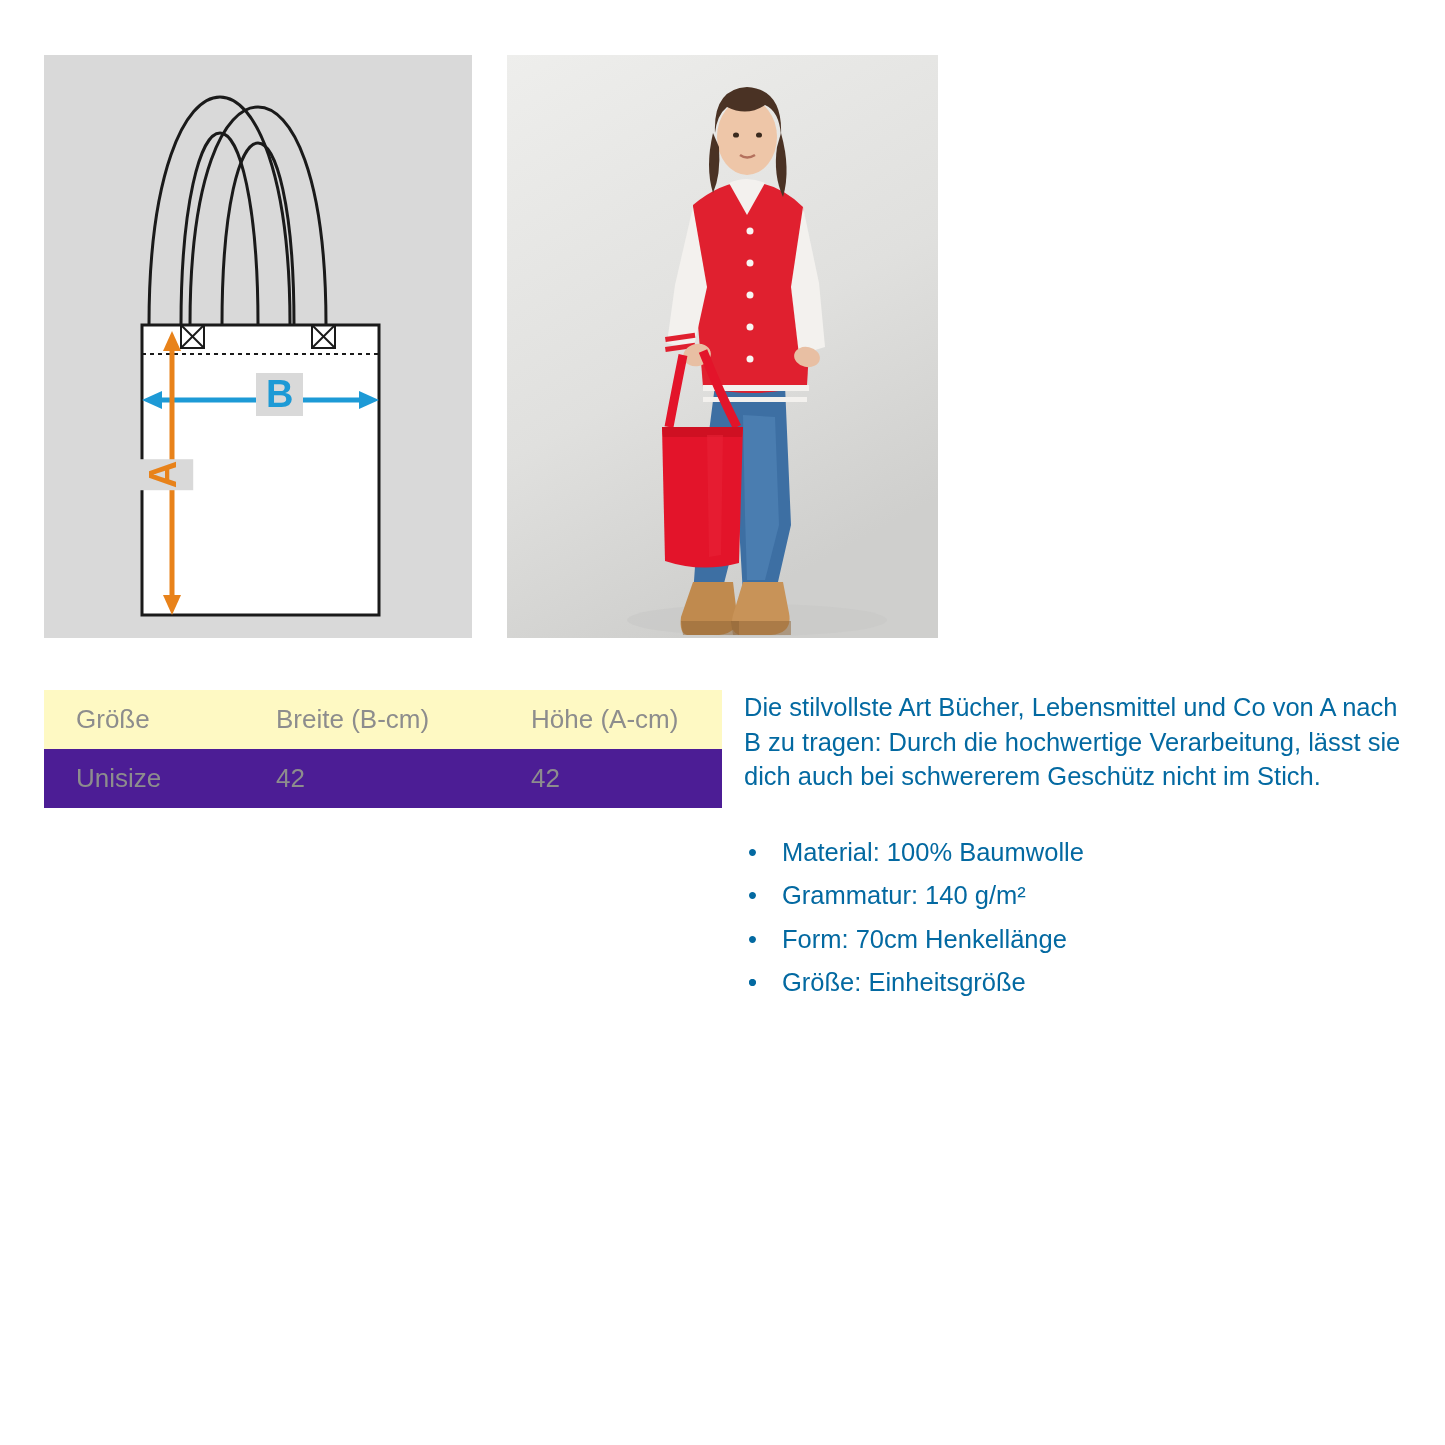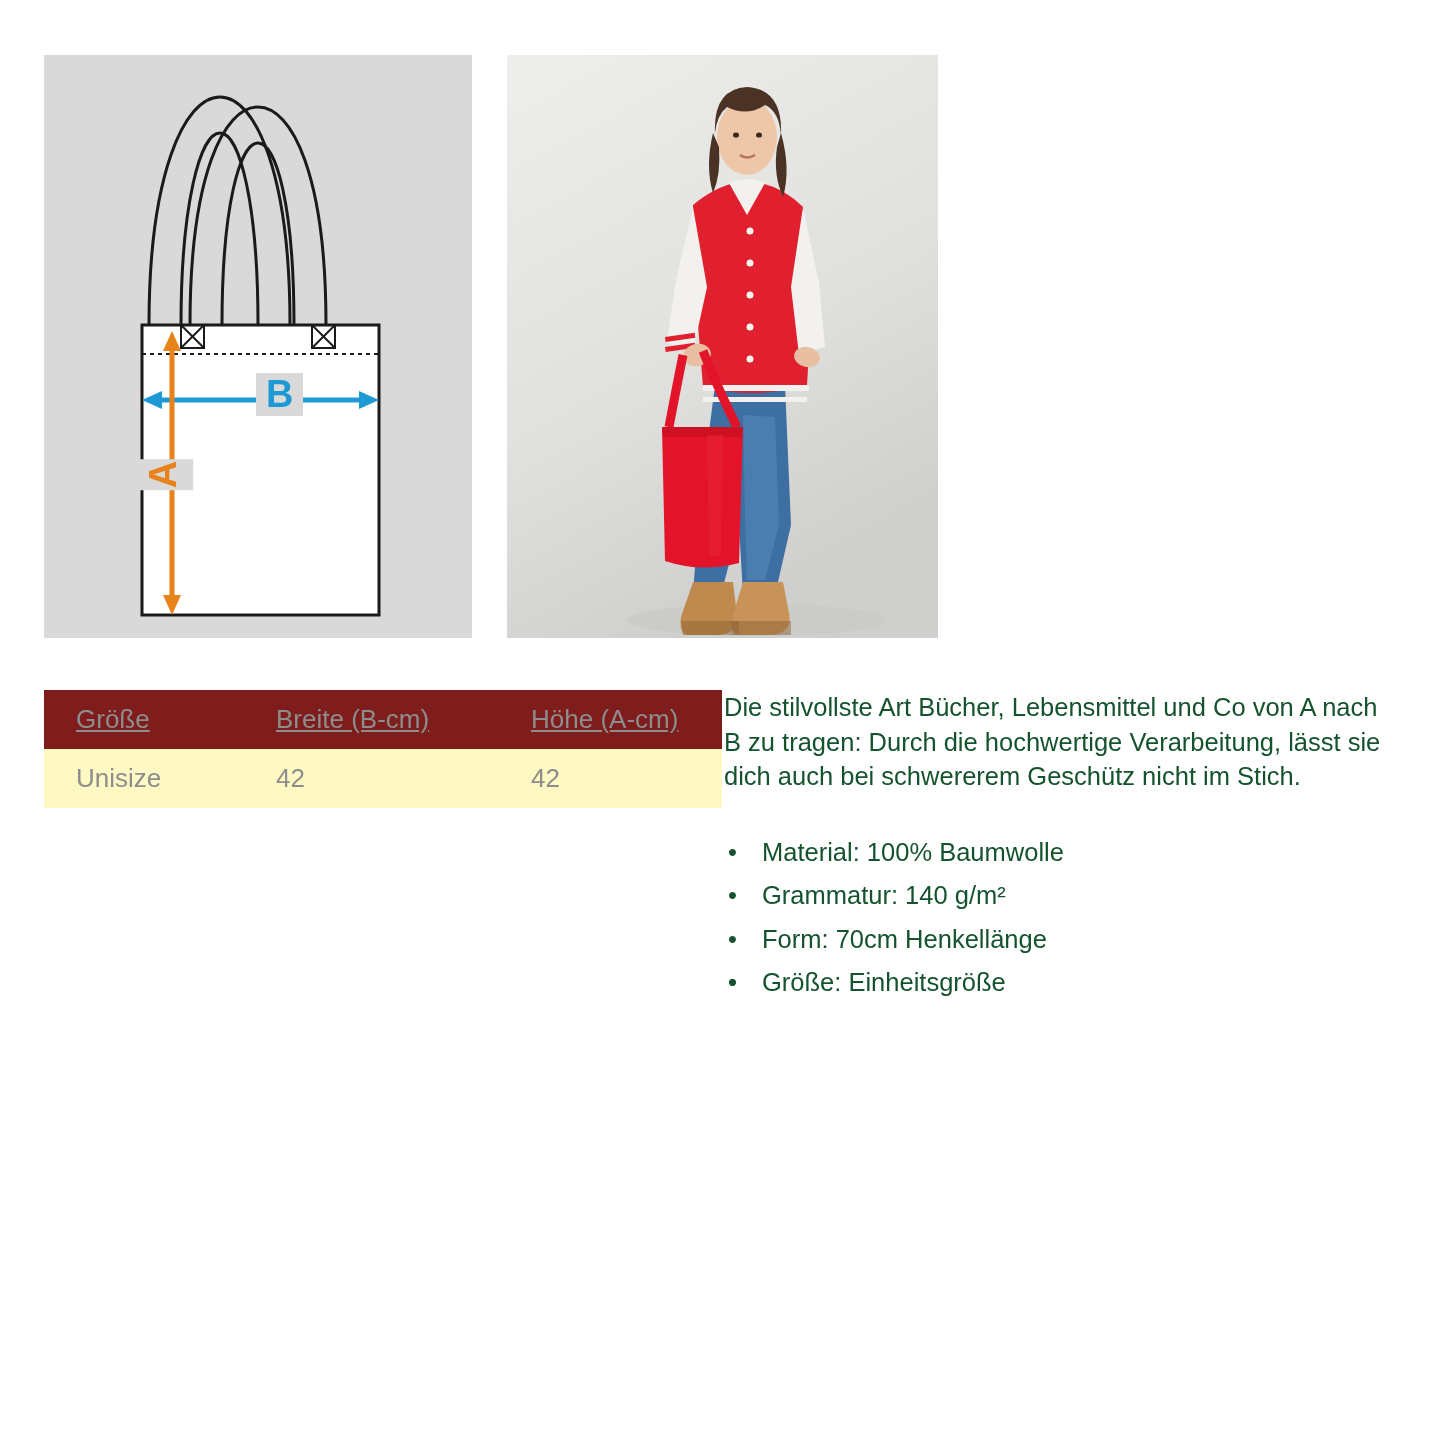--- a/index.html
+++ b/index.html
@@ -49,33 +49,33 @@
     border-collapse: collapse;
     font-size: 26px;
     color: #8d8d8d;
   }
   .size-table th,
   .size-table td {
     text-align: left;
     font-weight: normal;
     padding: 14px 0 14px 32px;
   }
-  .size-table thead tr { background: #7f1d1d; text-decoration: underline; }
-  .size-table tbody tr { background: #fef9c3; }
+  .size-table thead tr { background: #fef9c3; }
+  .size-table tbody tr { background: #4c1d95; }
   .size-table col.c1 { width: 200px; }
   .size-table col.c2 { width: 255px; }
   .size-table col.c3 { width: 223px; }
 
   
   .description {
     position: absolute;
-    left: 724px;
+    left: 744px;
     top: 690px;
     width: 660px;
-    color: #14532d;
+    color: #0369a1;
   }
   .desc-intro {
     font-size: 25.5px;
     line-height: 1.36;
     margin: 0 0 38px 0;
   }
   .feature-list {
     list-style: none;
     margin: 0;
     padding: 0;

